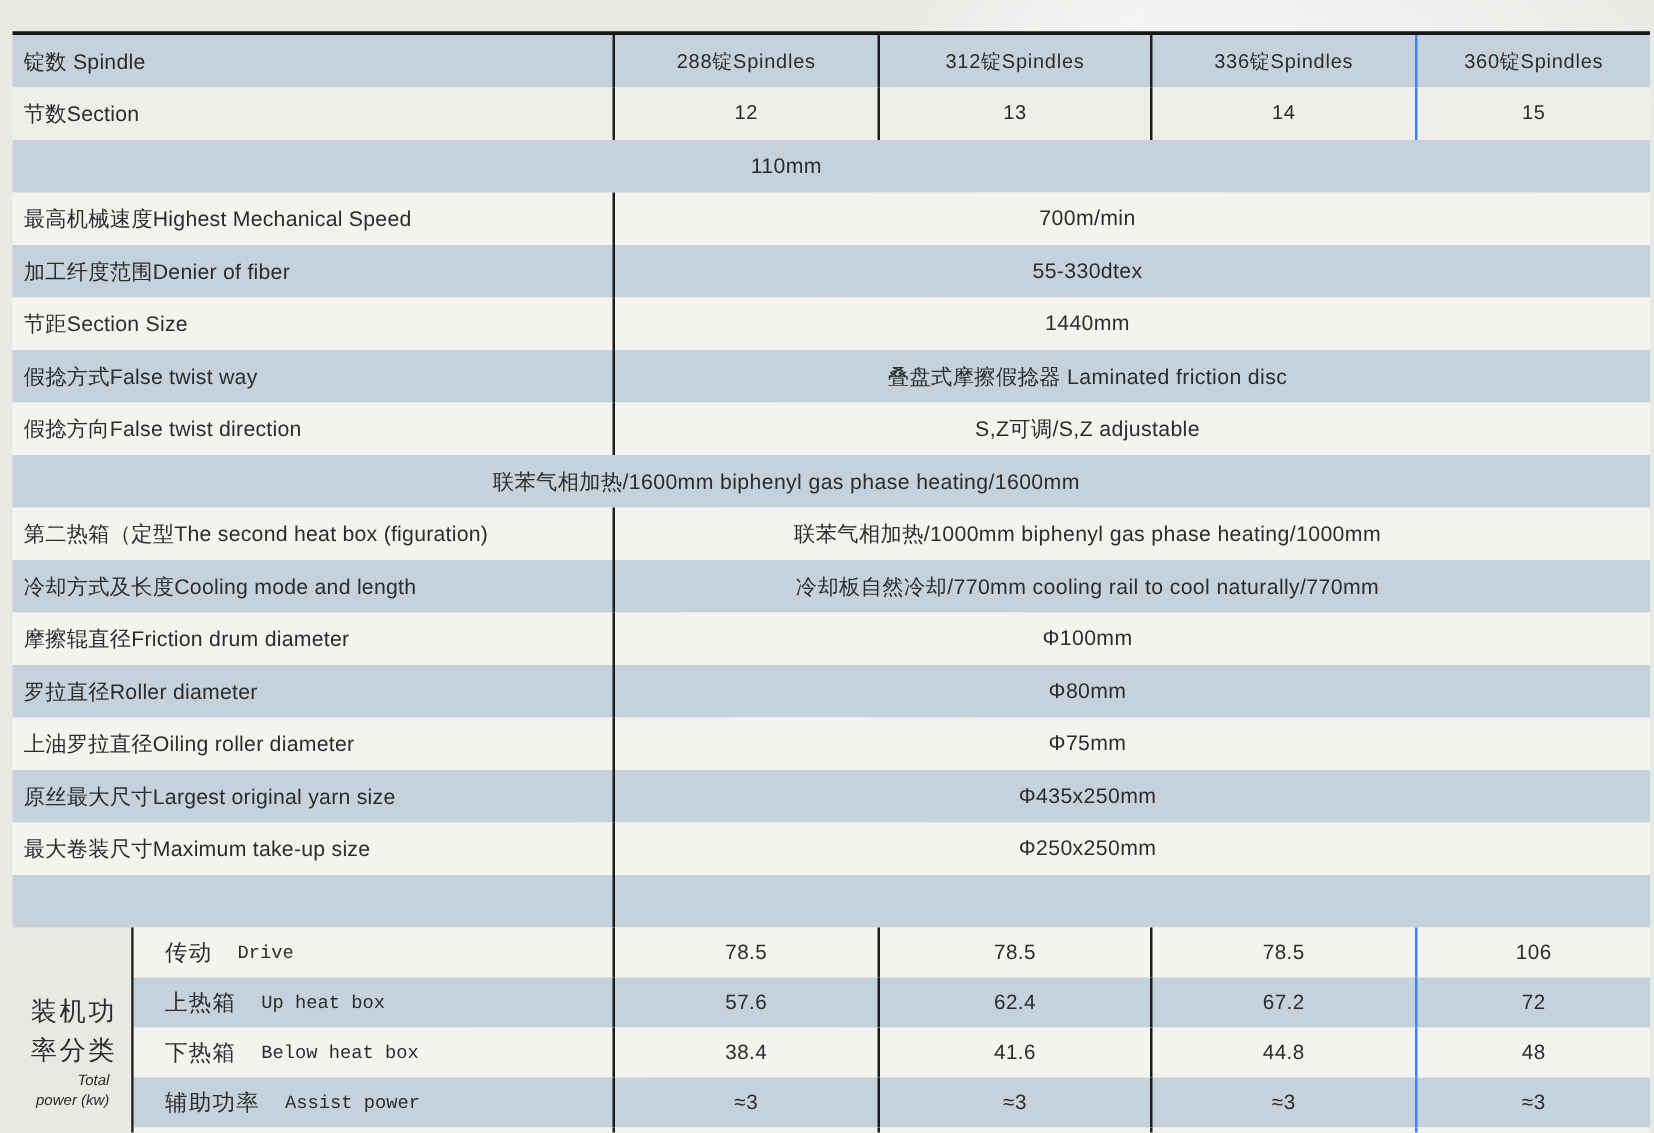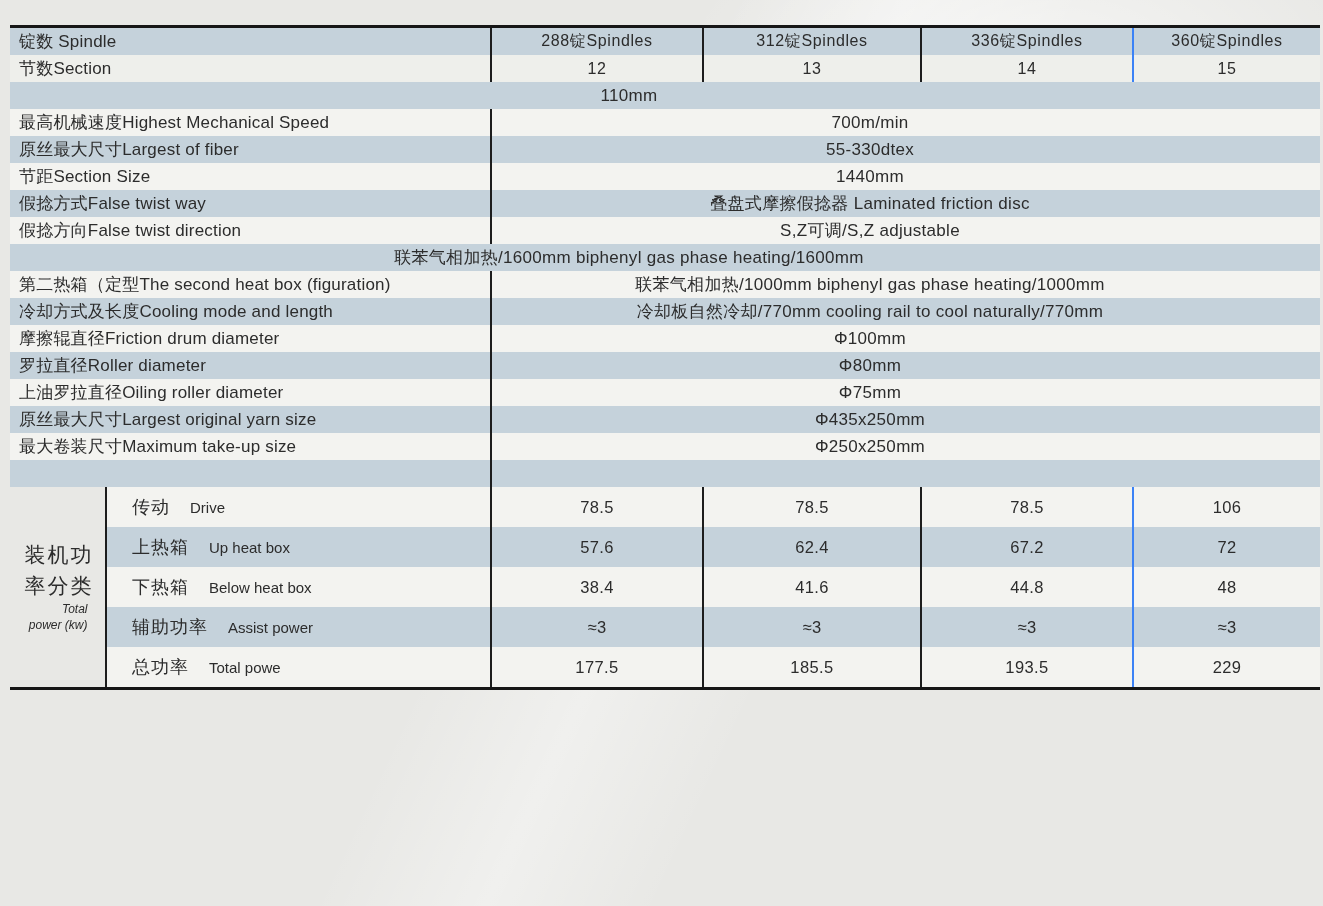--- a/index.html
+++ b/index.html
@@ -10,21 +10,21 @@
     background:
       radial-gradient(ellipse 500px 220px at 78% 6%, rgba(255,255,255,.55), rgba(255,255,255,0) 70%),
       linear-gradient(115deg, rgba(255,255,255,0) 42%, rgba(255,255,255,.35) 52%, rgba(255,255,255,0) 62%),
       #e8e8e5;
   }
   .table{
     position:absolute;left:10px;top:25px;width:1310px;
     border-top:3px solid #161616;border-bottom:3px solid #161616;
     box-sizing:content-box;
   }
-  .row{display:flex;height:27px;align-items:stretch;}
+  .row{display:flex;height:42px;align-items:stretch;}
   .blue{background:#c5d2db;}
   .lt{background:#f3f3f0;}
   .lt2{background:#eeefeb;}
   .cell{display:flex;align-items:center;box-sizing:border-box;}
   .label{
     width:482px;flex:0 0 482px;padding-left:9px;
     border-right:2px solid #1d1d1d;
     font-size:17px;letter-spacing:.2px;white-space:nowrap;overflow:hidden;
   }
   .col{justify-content:center;font-size:16px;letter-spacing:.6px;}
@@ -42,21 +42,21 @@
     width:97px;flex:0 0 97px;border-right:2px solid #1d1d1d;box-sizing:border-box;
     display:flex;flex-direction:column;align-items:center;justify-content:center;
     text-align:right;background:transparent;
   }
   .g-cn{font-size:21px;line-height:1.45;width:72px;letter-spacing:2px;}
   .g-en{font-size:12px;line-height:1.35;width:60px;margin-top:0;font-style:italic;}
   .prows{flex:1 1 auto;display:flex;flex-direction:column;}
   .prow{display:flex;height:40px;align-items:stretch;}
   .plabel{
     width:385px;flex:0 0 385px;border-right:2px solid #1d1d1d;box-sizing:border-box;
-    display:flex;align-items:center;padding-left:25px;white-space:nowrap;
+    display:flex;align-items:center;padding-left:25px;white-space:nowrap;font-family:Liberation Mono, monospace;
   }
   .p-cn{font-size:18px;letter-spacing:1px;}
   .p-en{font-size:15px;margin-left:20px;}
   .pcol{justify-content:center;font-size:16.5px;letter-spacing:.4px;}
 </style>
 </head>
 <body>
 
 <div class="table">
 
@@ -77,21 +77,21 @@
   </div>
 
   <div class="row blue">
     <div class="merged">110mm</div>
   </div>
   <div class="row lt">
     <div class="cell label">最高机械速度Highest Mechanical Speed</div>
     <div class="merged">700m/min</div>
   </div>
   <div class="row blue">
-    <div class="cell label">原丝最大尺寸Largest of fiber</div>
+    <div class="cell label">加工纤度范围Denier of fiber</div>
     <div class="merged">55-330dtex</div>
   </div>
   <div class="row lt">
     <div class="cell label">节距Section Size</div>
     <div class="merged">1440mm</div>
   </div>
   <div class="row blue">
     <div class="cell label">假捻方式False twist way</div>
     <div class="merged">叠盘式摩擦假捻器 Laminated friction disc</div>
   </div>

